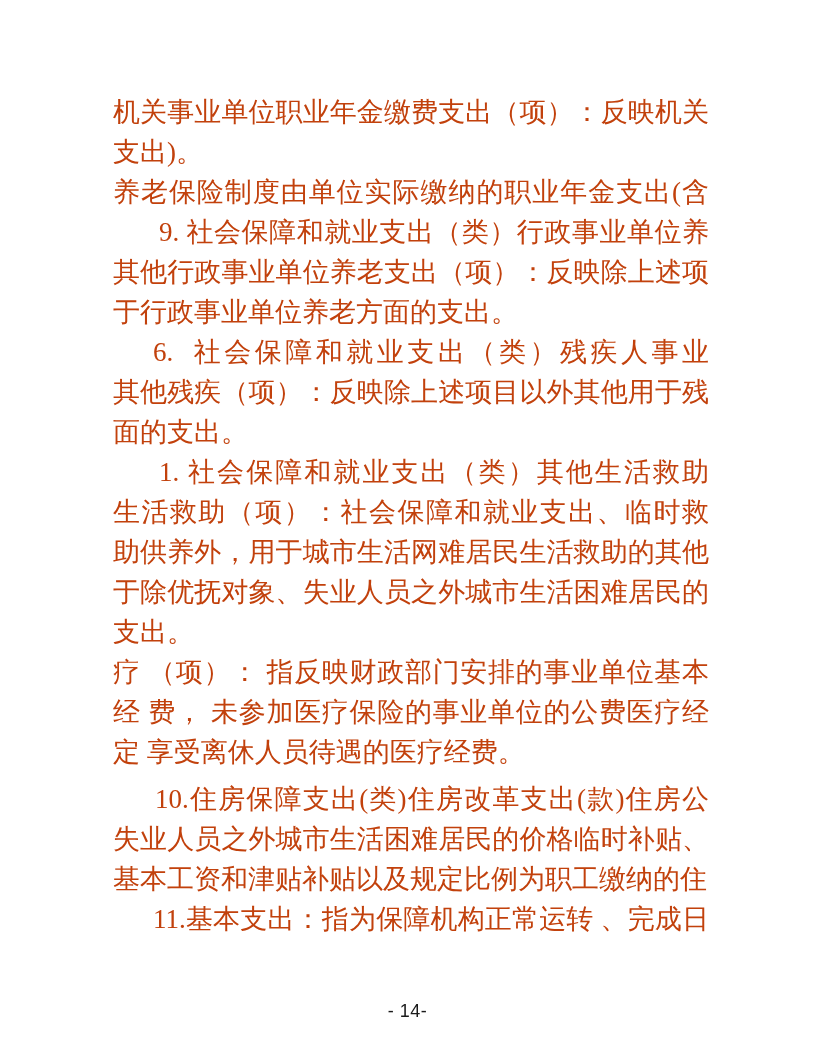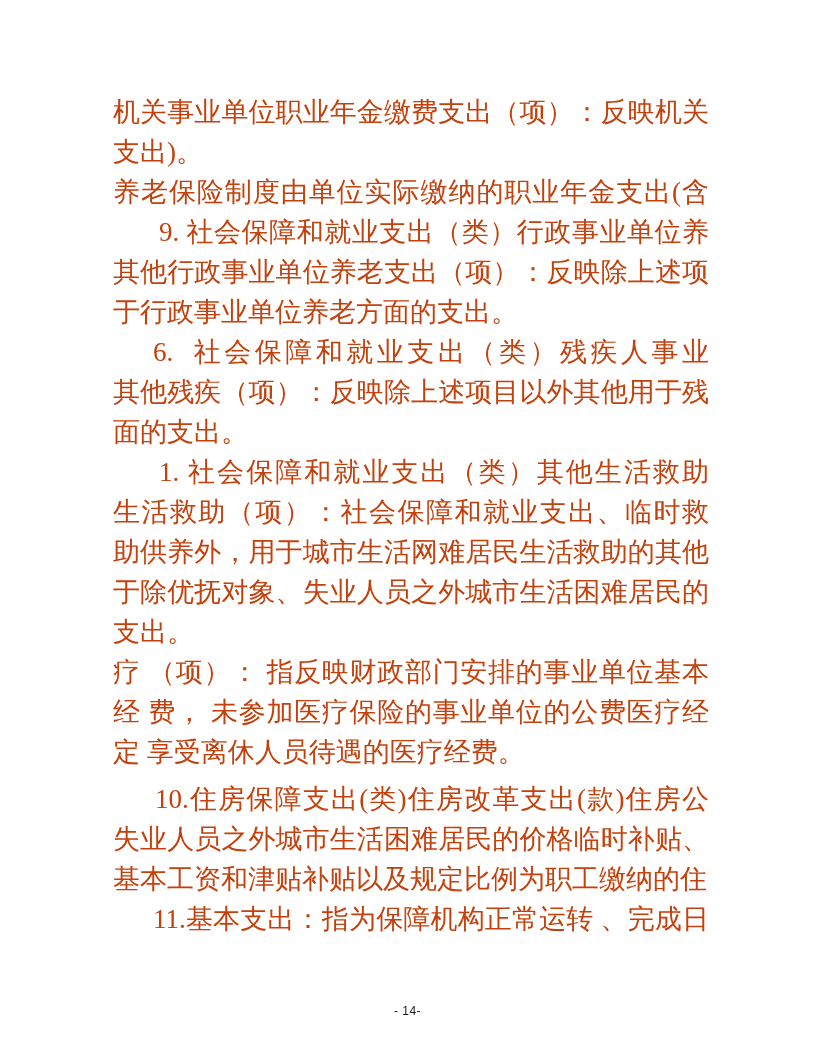--- a/index.html
+++ b/index.html
@@ -39,21 +39,21 @@
   }
   .page-footer {
     position: absolute;
     top: 1001px;
     left: 0;
     width: 100%;
     text-align: center;
   }
   .page-num {
     font-family: "Liberation Sans", "DejaVu Sans", sans-serif;
-    font-size: 12px;
+    font-size: 18px;
     color: #1a1a1a;
     letter-spacing: 0.5px;
   }
 </style>
 </head>
 <body>
 
 <main class="page">
   <section class="doc-body">
       <div class="paragraph">

